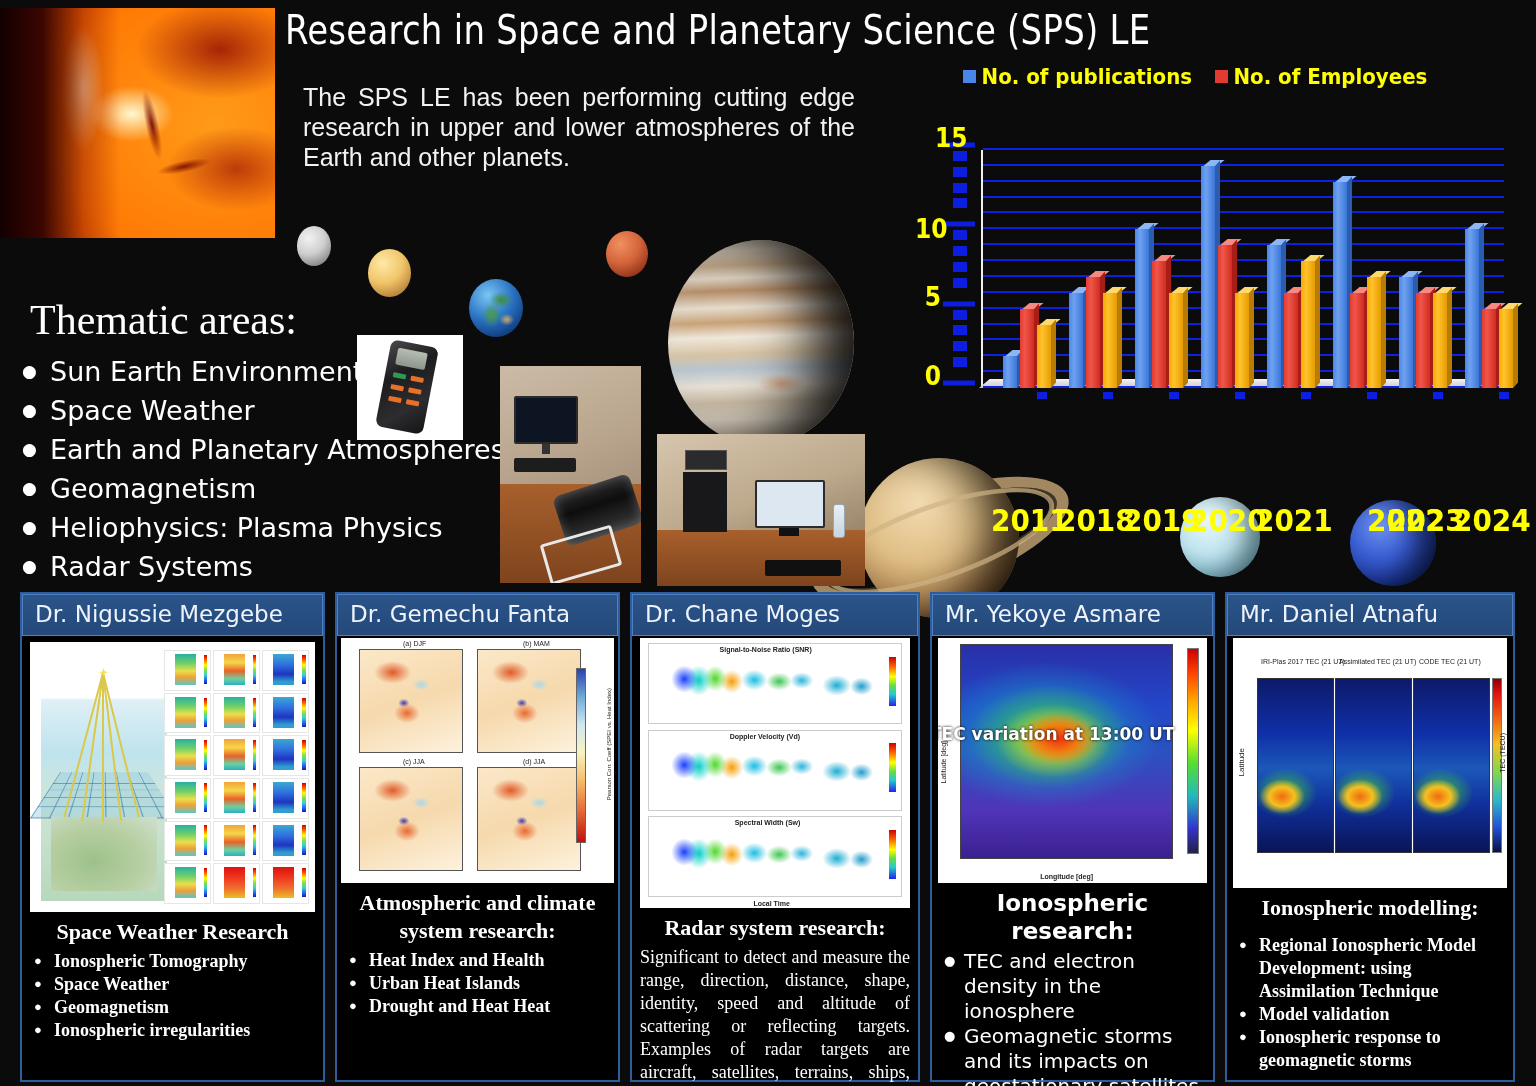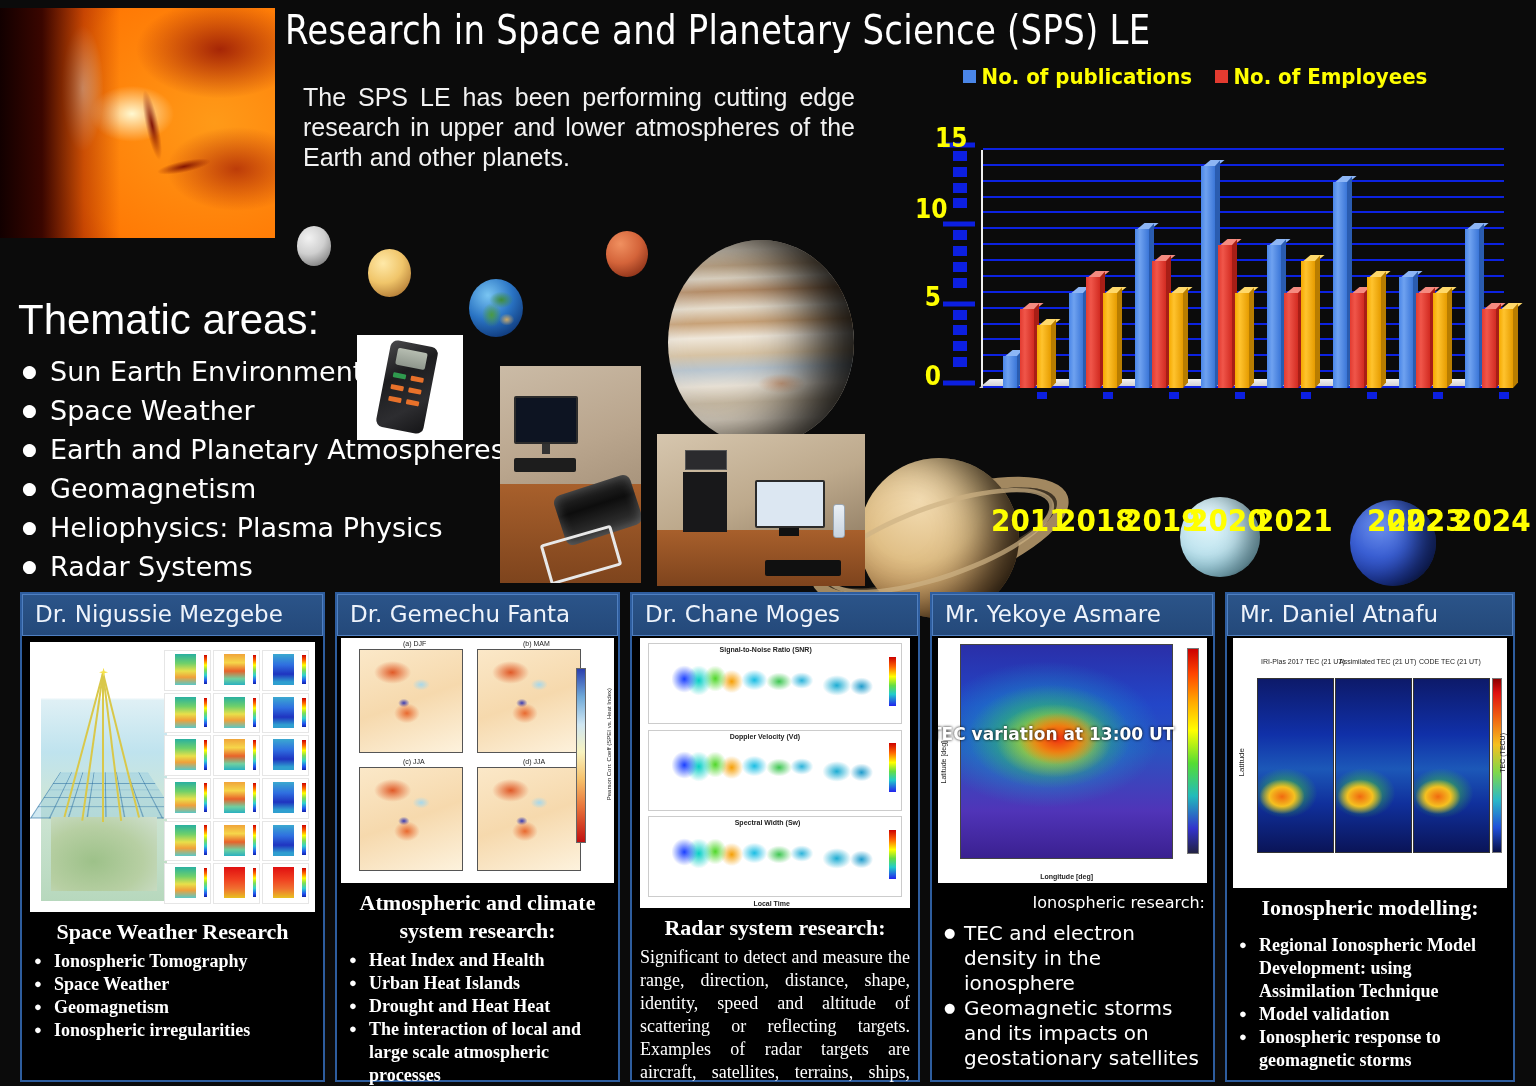--- a/index.html
+++ b/index.html
@@ -46,22 +46,22 @@
   
   .intro {
     position: absolute; left: 303px; top: 82px; width: 552px;
     color: #f2f2f2; font-size: 25px; line-height: 30px;
     text-align: justify; text-align-last: left;
     font-family: "Liberation Sans", sans-serif;
   }
 
   
   .thematic-title {
-    position: absolute; left: 18px; top: 296px;
-    color: #fff; font-size: 42px; font-family: Liberation Sans, sans-serif;
+    position: absolute; left: 30px; top: 296px;
+    color: #fff; font-size: 42px; font-family: Liberation Serif, serif;
   }
   .thematic-list { position: absolute; left: 18px; top: 352px; width: 500px; }
   .thematic-list li {
     list-style: none; color: #fff; font-size: 27px; line-height: 39px;
     padding-left: 32px; position: relative; white-space: nowrap;
     font-family: "DejaVu Sans", sans-serif;
   }
   .thematic-list li::before {
     content: "\25CF"; position: absolute; left: 4px; top: 0; font-size: 17px;
   }
@@ -180,21 +180,21 @@
   .panel { position:relative; border: 2px solid #2e5d9e; background:#000; display:flex; flex-direction:column; }
   .panel-head {
     background: linear-gradient(#2b5489,#24497a); color:#eef3fb; font-size: 23px;
     padding: 6px 12px 8px; border: 1px solid #4f7fc0;
     font-family:"DejaVu Sans","Liberation Sans",sans-serif;
   }
   .panel-fig { background:#fff; margin: 0; flex: 0 0 auto; position:relative; overflow:hidden; }
   .panel-body { flex:1; padding: 6px 8px 4px; color:#fff; }
   .body-title { text-align:center; font-weight:bold; font-size: 22px; line-height: 28px;
     font-family: "Liberation Serif", serif; }
-  .body-title.sans { font-family:"DejaVu Sans","Liberation Sans",sans-serif; font-weight:normal; text-align:right; font-size:16px; }
+  .body-title.sans { font-family:"DejaVu Sans","Liberation Sans",sans-serif; font-weight:bold; text-align:center; font-size:23px; }
   .bullets { margin: 4px 0 0 0; }
   .bullets li { list-style:none; position:relative; padding-left: 24px;
     font-size: 18px; line-height: 23px; font-weight:bold;
     font-family:"Liberation Serif", serif; }
   .bullets li::before { content:"\25CF"; position:absolute; left: 4px; top:-1px; font-size: 13px; }
   .bullets.sans li { font-family:"DejaVu Sans","Liberation Sans",sans-serif; font-weight:normal; font-size:20px; line-height:25px; }
   .para { font-size: 18px; line-height: 23px; text-align: justify;
     font-family:"Liberation Serif", serif; }
 
   
@@ -522,21 +522,21 @@
           <div class="ytick-minor" style="left: 30px; bottom: 55.7333px;"></div>
           <div class="ytick-minor" style="left: 30px; bottom: 71.6px;"></div>
           <div class="ytick-minor" style="left: 30px; bottom: 87.4667px;"></div>
           <div class="ytick-major" style="left: 20px; bottom: 103.333px;"></div>
           <div class="ytick" style="right: 588px; left: -8px; width: 26px; text-align: right; bottom: 85.3333px;">5</div>
           <div class="ytick-minor" style="left: 30px; bottom: 119.2px;"></div>
           <div class="ytick-minor" style="left: 30px; bottom: 135.067px;"></div>
           <div class="ytick-minor" style="left: 30px; bottom: 150.933px;"></div>
           <div class="ytick-minor" style="left: 30px; bottom: 166.8px;"></div>
           <div class="ytick-major" style="left: 20px; bottom: 182.667px;"></div>
-          <div class="ytick" style="right: 588px; left: -8px; width: 26px; text-align: right; bottom: 173px;">10</div>
+          <div class="ytick" style="right: 588px; left: -8px; width: 26px; text-align: right; bottom: 153px;">10</div>
           <div class="ytick-minor" style="left: 30px; bottom: 198.533px;"></div>
           <div class="ytick-minor" style="left: 30px; bottom: 214.4px;"></div>
           <div class="ytick-minor" style="left: 30px; bottom: 230.267px;"></div>
           <div class="ytick-minor" style="left: 30px; bottom: 246.133px;"></div>
           <div class="ytick-major" style="left: 20px; bottom: 262px;"></div>
           <div class="ytick" style="right: 588px; left: -8px; width: 26px; text-align: left; bottom: 244px; margin-left: 20px;">15</div>
         </div>
       <div id="xlabels">
           <div class="xlabel" style="left: 68px; width: 70px;">2011</div>
           <div class="xlabel" style="left: 134px; width: 70px;">2018</div>
@@ -666,21 +666,20 @@
         <div class="afr" style="left:136px; top:129px; width:104px; height:104px;"></div>
         <div class="cbar-v" style="right:28px; top:30px; height:175px;"></div>
         <div class="fig-cap" style="right:2px; top:50px; writing-mode:vertical-rl; transform:rotate(180deg); font-size:6px;">Pearson Corr. Coeff (SPEI vs. Heat Index)</div>
       </div>
       <div class="panel-body">
         <div class="body-title">Atmospheric and climate system research:</div>
         <ul class="bullets">
           <li>Heat Index and Health</li>
           <li>Urban Heat Islands</li>
           <li>Drought and Heat Heat</li>
-          <li>The interaction of local and large scale atmospheric processes</li>
 
         </ul>
       </div>
     </div>
 
     <div class="panel" style="width:290px">
       <div class="panel-head">Dr. Chane Moges</div>
       <div class="panel-fig" style="height:270px; margin:2px 8px 0;">
         <div class="fig-white"></div>
         <div class="radar-panel" style="top:2%; height:30%;">

